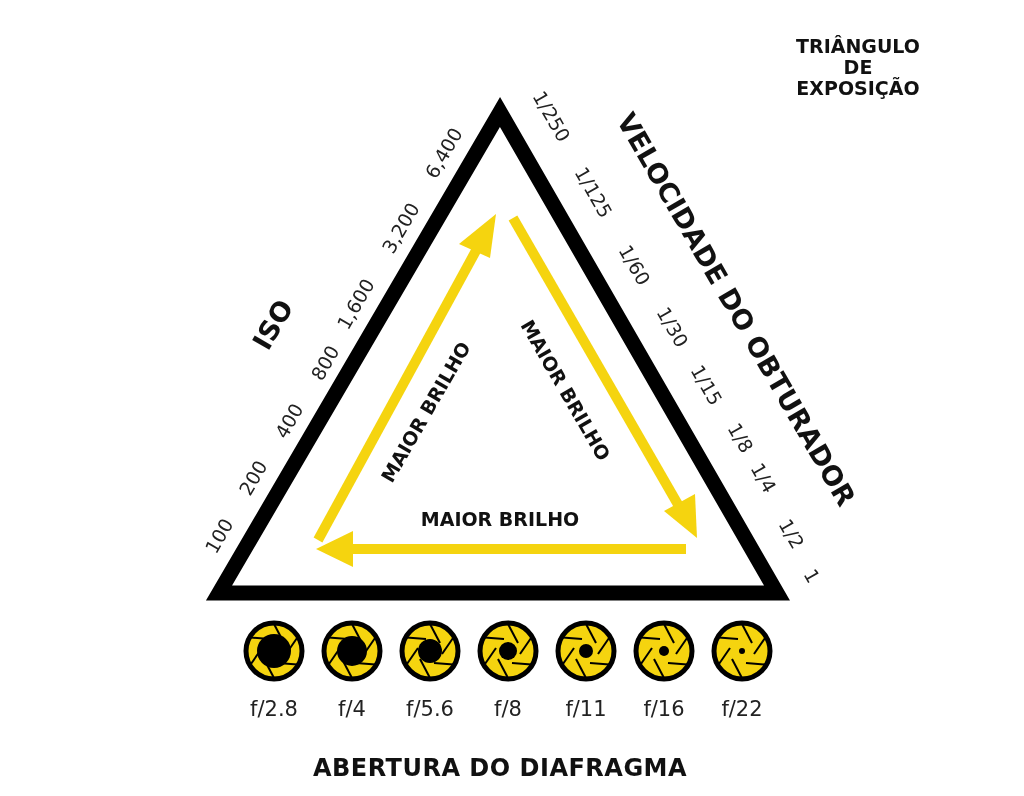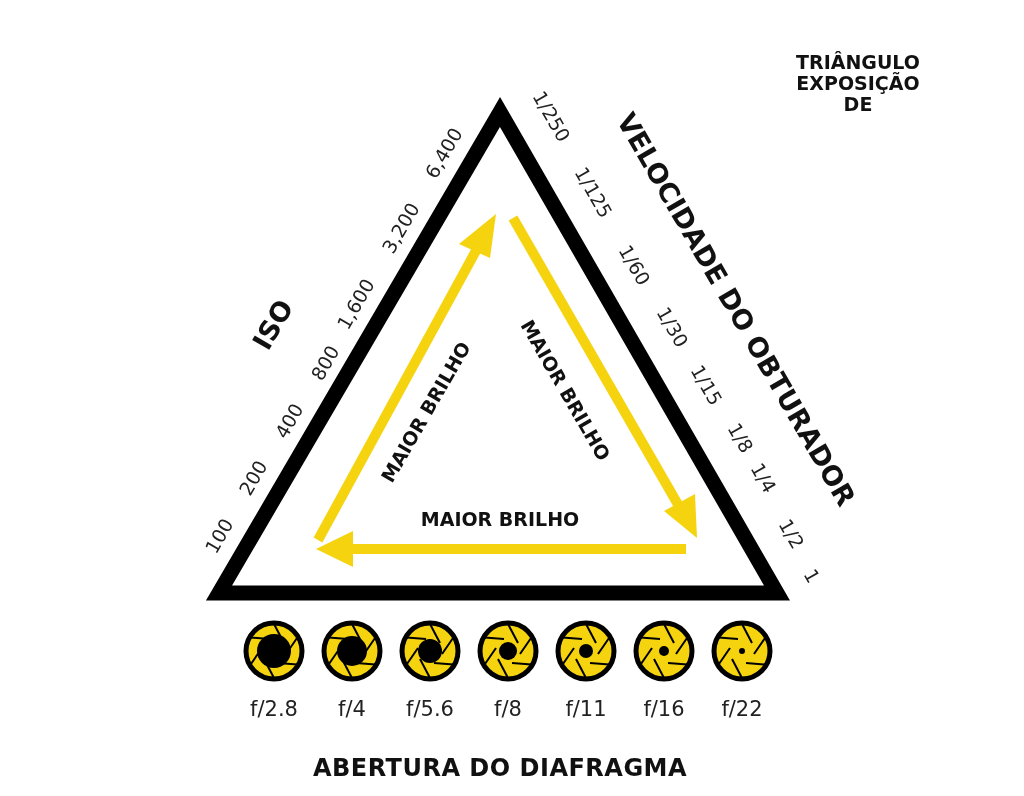--- a/index.html
+++ b/index.html
@@ -1,38 +1,38 @@
 <!DOCTYPE html>
 <html><head>
 <meta charset="utf-8">
 <style>
   html, body { margin: 0; padding: 0; background: #ffffff; }
   body { width: 1024px; height: 796px; overflow: hidden; position: relative;
          font-family: "DejaVu Sans", sans-serif; }
   #stage { position: absolute; left: 0; top: 0; width: 1024px; height: 796px; }
-  .title { position: absolute; left: 760px; top: 52px; width: 196px; text-align: center;
+  .title { position: absolute; left: 760px; top: 36px; width: 196px; text-align: center;
            font-family: "DejaVu Sans", sans-serif; font-weight: bold; font-size: 19px;
            line-height: 21px; color: #111; }
   .title span { display: block; }
   svg text { font-family: "DejaVu Sans", sans-serif; }
   .tick { font-size: 19px; fill: #222; font-weight: normal; }
   .axis-label { font-size: 27px; font-weight: bold; fill: #111; }
   .arrow-label { font-size: 19px; font-weight: bold; fill: #111; }
   .flabel { font-size: 21px; fill: #222; }
   .bottom-label { font-size: 24px; font-weight: bold; fill: #111; letter-spacing: 0.5px; }
 </style>
 </head>
 <body>
 
 <div id="stage">
 
   <div class="title">
     <span>TRIÂNGULO</span>
+    <span>DE</span>
     <span>EXPOSIÇÃO</span>
-    <span>DE</span>
   </div>
 
   <svg width="1024" height="796" viewBox="0 0 1024 796" xmlns="http://www.w3.org/2000/svg">
 
     <polygon points="500,112 219,593 777,593" fill="none" stroke="#000" stroke-width="15" stroke-linejoin="miter"></polygon>
 
     <g>
       <line x1="318" y1="540" x2="478" y2="247" stroke="#F5D40F" stroke-width="10"></line>
       <polygon points="496,214 459,244 490,258" fill="#F5D40F"></polygon>
     </g>

